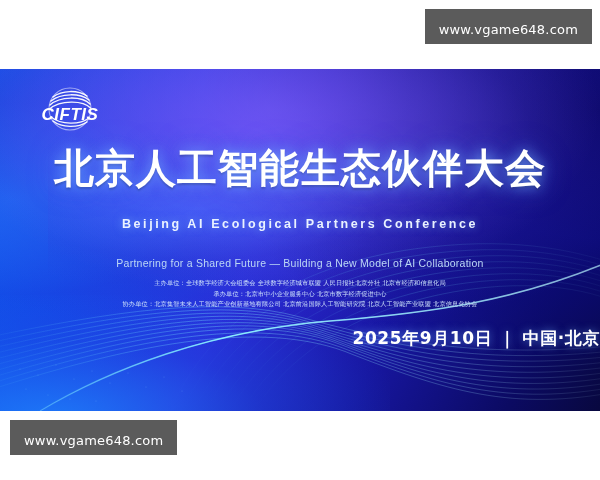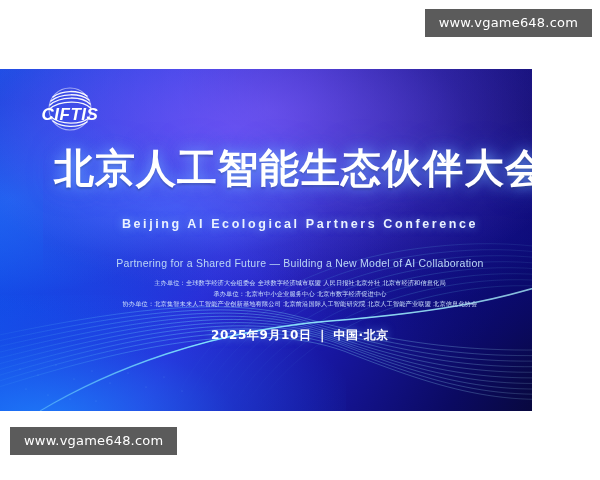--- a/index.html
+++ b/index.html
@@ -16,33 +16,33 @@
   }
 
   
   .watermark {
     position: absolute;
     background: #5b5b5b;
     color: #ffffff;
     font-family: "DejaVu Sans", sans-serif;
     font-size: 13px;
     letter-spacing: 0.2px;
-    padding: 7px 14px 8px 14px;
+    padding: 14px 14px 8px 14px;
     white-space: nowrap;
     line-height: 1;
   }
   #wm-top { top: 9px; right: 8px; }
   #wm-bottom { left: 10px; bottom: 25px; }
 
   
   #banner {
     position: absolute;
     left: 0;
     top: 69px;
-    width: 532px;
+    width: 600px;
     height: 342px;
     overflow: hidden;
     background:
       radial-gradient(120% 90% at 43% 18%, rgba(98,70,240,0.78) 0%, rgba(58,40,200,0.30) 38%, rgba(0,0,0,0) 66%),
       radial-gradient(85% 70% at 2% 38%, rgba(24,120,255,0.95) 0%, rgba(20,80,230,0.45) 40%, rgba(0,0,0,0) 72%),
       radial-gradient(95% 110% at 100% 12%, rgba(6,4,92,1) 0%, rgba(10,10,120,0.85) 34%, rgba(0,0,0,0) 70%),
       linear-gradient(118deg, #0a5ef0 0%, #1542e6 22%, #2a2ad8 45%, #17169f 68%, #0b0a62 88%, #08083f 100%);
   }
 
   
@@ -156,25 +156,26 @@
     letter-spacing: 0.15px;
     color: #cfe2fb;
     white-space: nowrap;
   }
 
   #date-line {
     position: absolute;
     left: 0; right: 0;
     top: 258px;
     font-family: "DejaVu Sans", sans-serif;
-    font-size: 12px;
+    font-size: 17px;
     font-weight: bold;
     letter-spacing: 0.6px;
     color: #ffffff;
     text-shadow: 0 0 8px rgba(110,175,255,0.65);
+    text-align: right;
   }
 </style>
 </head>
 <body>
 
 <div class="watermark" id="wm-top">www.vgame648.com</div>
 
 <div id="banner">
 
   <div id="headline-glow"></div>

